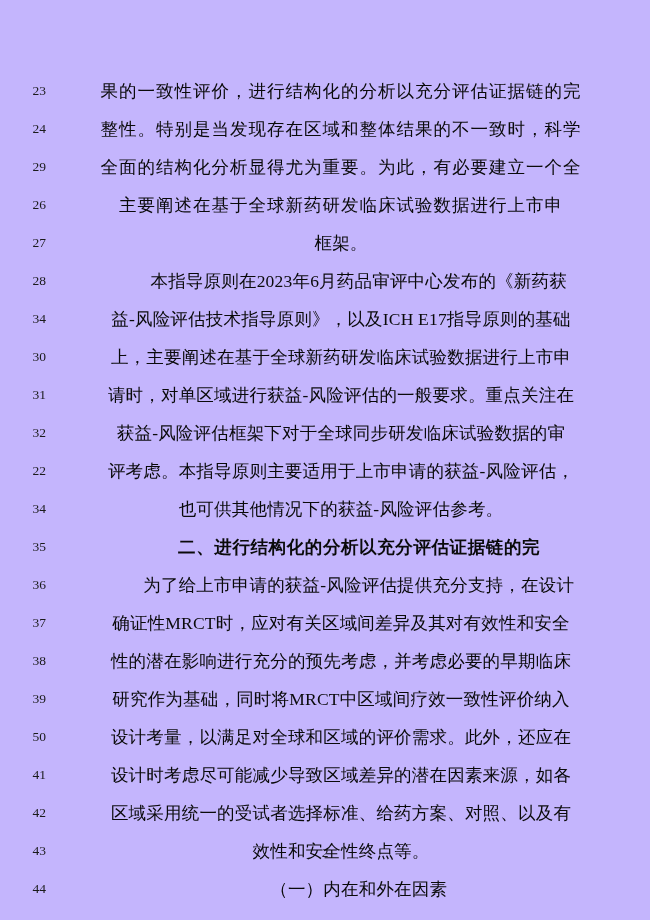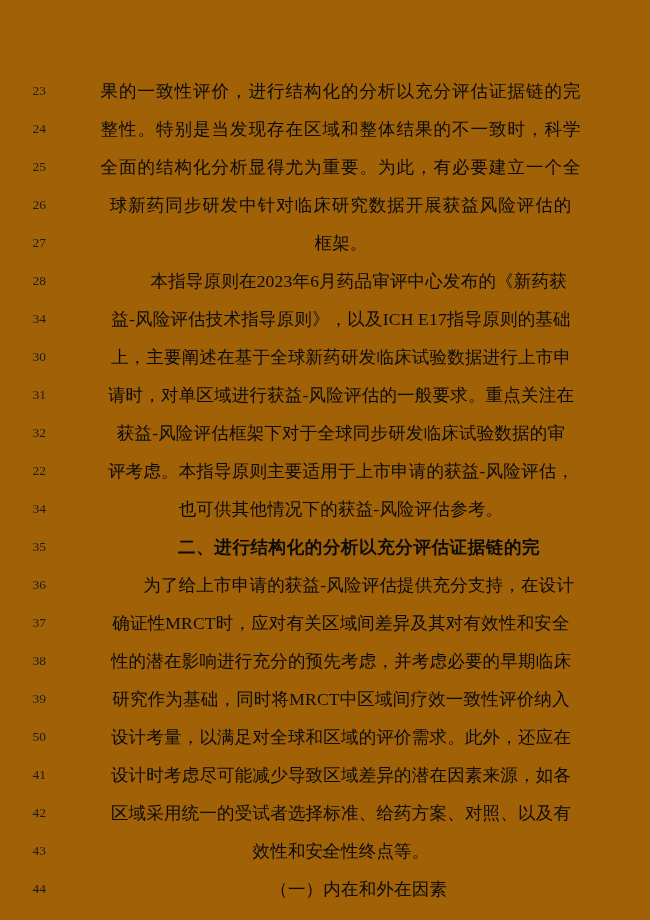--- a/index.html
+++ b/index.html
@@ -11,21 +11,21 @@
     height: 920px;
     background: #ffffff;
     font-family: "Liberation Serif", "DejaVu Serif", serif;
     color: #000000;
     overflow: hidden;
   }
   .page {
     position: relative;
     width: 650px;
     height: 920px;
-    background: #a16207;
+    background: #c4b5fd;
     box-sizing: border-box;
   }
   .doc-body {
     position: absolute;
     left: 0;
     top: 72px;
     width: 650px;
   }
   .line-row {
     display: flex;
@@ -84,27 +84,27 @@
       <div class="line-no">23</div>
       <div class="line-text justify-wide">果的一致性评价，进行结构化的分析以充分评估证据链的完</div>
     </div>
 
     <div class="line-row">
       <div class="line-no">24</div>
       <div class="line-text justify-wide">整性。特别是当发现存在区域和整体结果的不一致时，科学</div>
     </div>
 
     <div class="line-row">
-      <div class="line-no">25</div>
+      <div class="line-no">29</div>
       <div class="line-text justify-wide">全面的结构化分析显得尤为重要。为此，有必要建立一个全</div>
     </div>
 
     <div class="line-row">
       <div class="line-no">26</div>
-      <div class="line-text justify-wide">球新药同步研发中针对临床研究数据开展获益风险评估的</div>
+      <div class="line-text justify-wide">主要阐述在基于全球新药研发临床试验数据进行上市申</div>
     </div>
 
     <div class="line-row">
       <div class="line-no">27</div>
       <div class="line-text">框架。</div>
     </div>
 
     <div class="line-row">
       <div class="line-no">28</div>
       <div class="line-text">　　本指导原则在2023年6月药品审评中心发布的《新药获</div>

